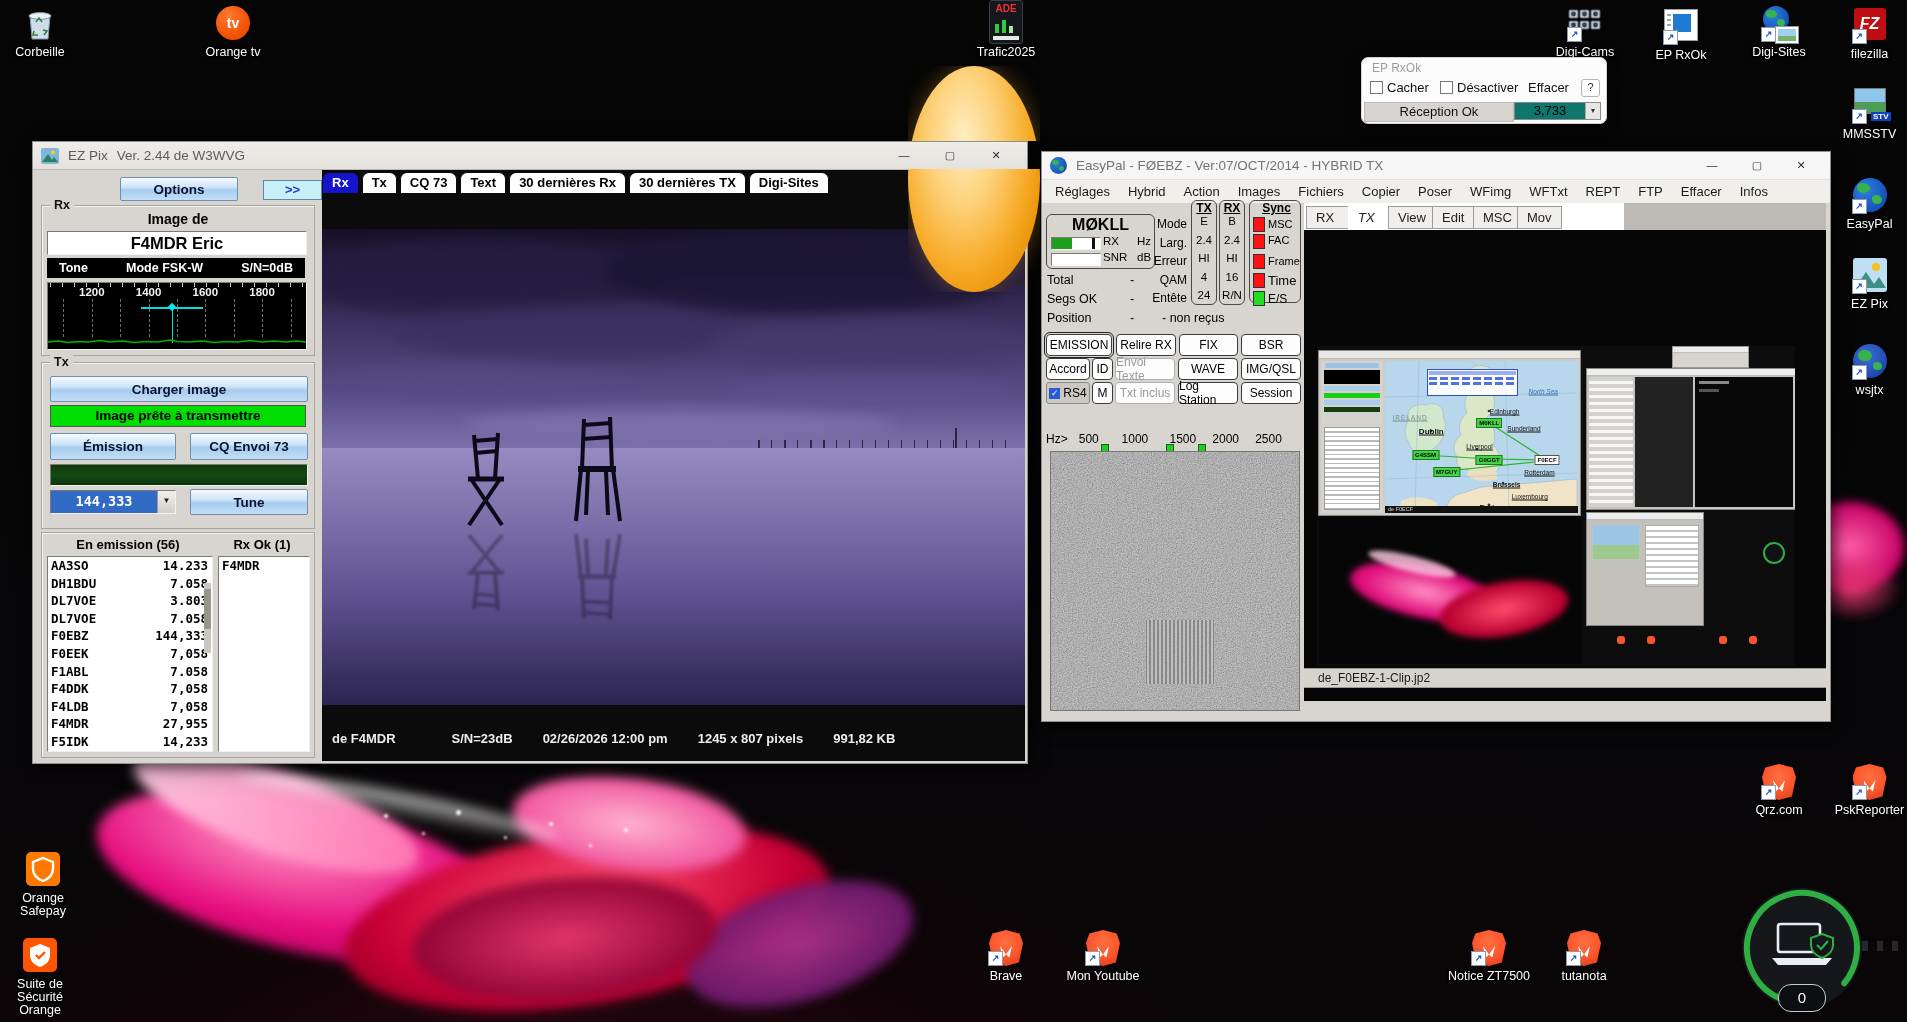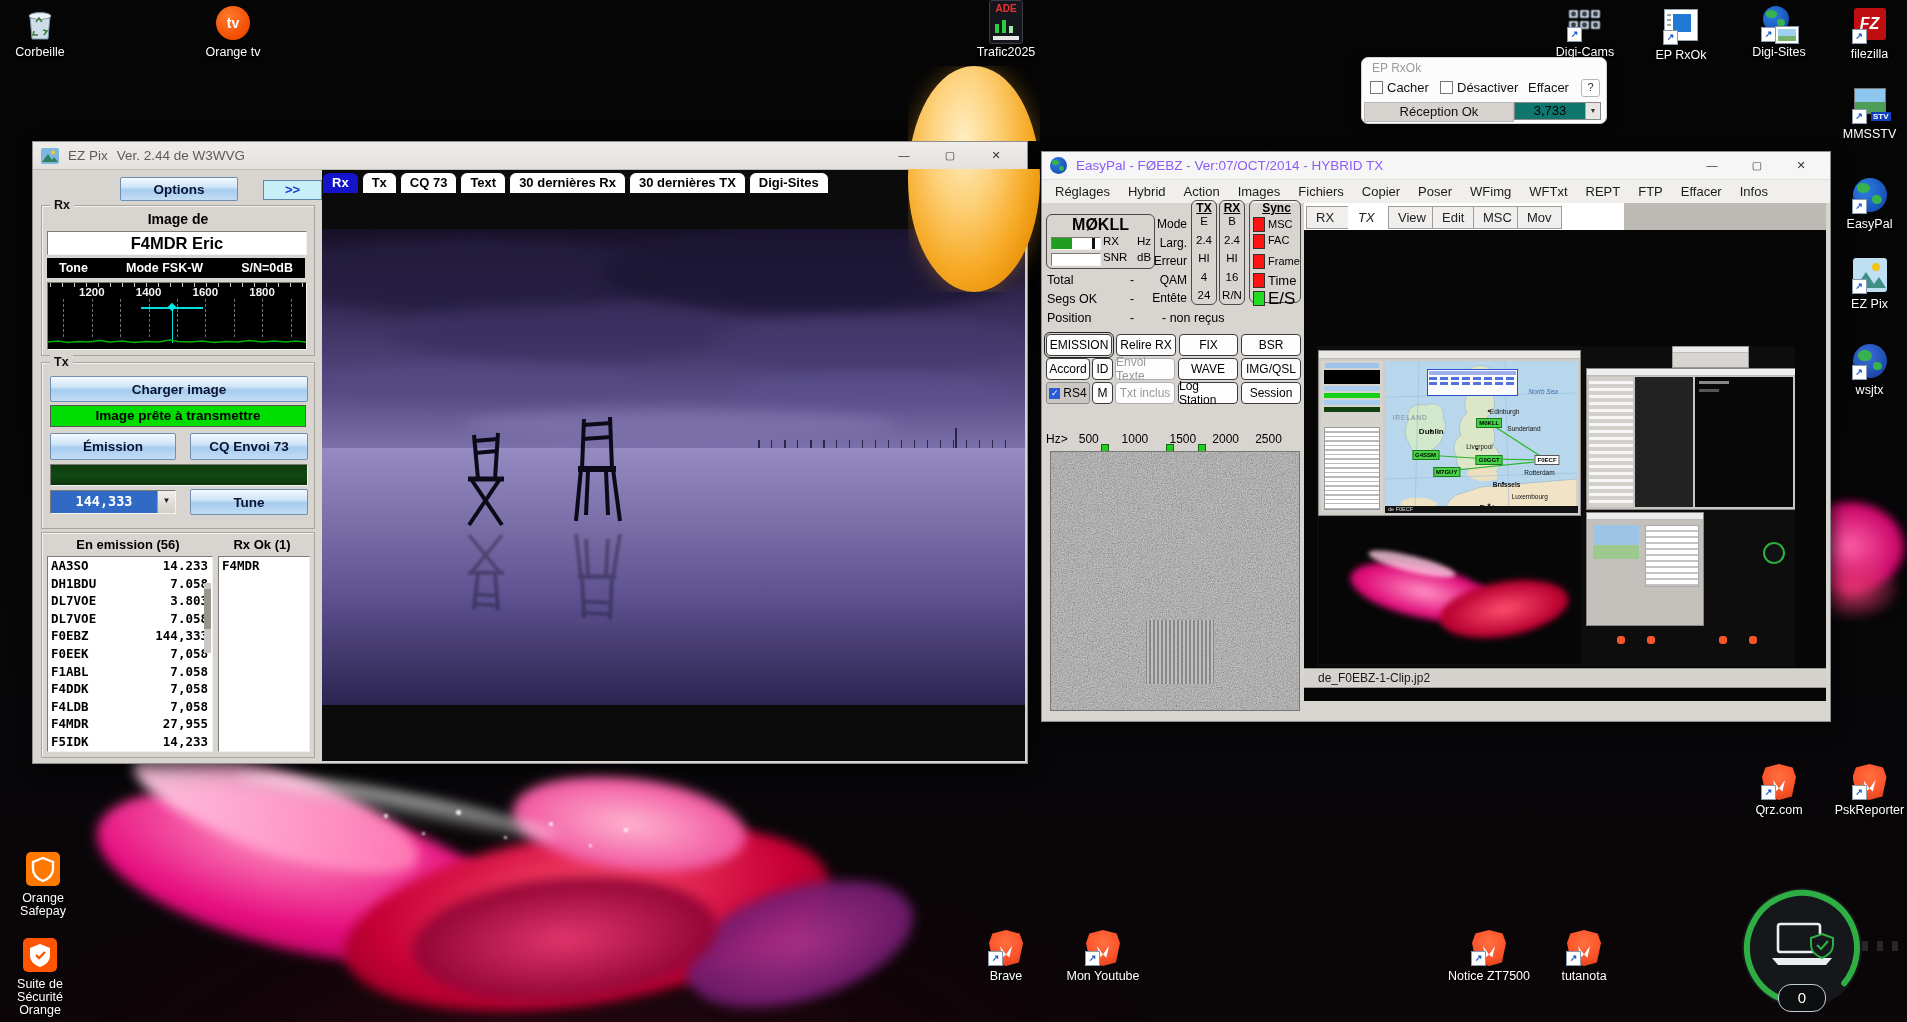--- a/index.html
+++ b/index.html
@@ -47,21 +47,21 @@
   .lst{background:#fff;border:1px solid;border-color:#7d7a75 #f2f0ed #f2f0ed #7d7a75;overflow:hidden;
      font-family:"DejaVu Sans Mono",monospace;font-weight:bold;font-size:12.5px;color:#000;position:absolute;}
   .lrow{display:flex;justify-content:space-between;padding:0 4px 0 3px;line-height:17.6px;}
   .ez-tab{background:#fff;border:1.5px solid #0a0a0a;border-bottom:none;border-radius:7px 7px 0 0;
      padding:2px 9px 3px;font-weight:bold;font-size:13px;color:#000;cursor:pointer;}
   .ez-tab.active{background:#1414cc;color:#fff;}
   .dash{position:absolute;top:16px;bottom:12px;width:0;border-left:1px dashed #6f6f6f;}
   .sc-lbl{position:absolute;top:3px;transform:translateX(-50%);color:#f2f2f2;font-weight:bold;font-size:11.5px;}
   
   #easypal .tbar{background:#f6f6f6;border-bottom:1px solid #e2e2e2;}
-  #easypal .tbar .t{color:#8b5cf6;}
+  #easypal .tbar .t{color:#737373;}
   .menu{position:absolute;left:0;top:27px;right:0;height:24px;background:#f1efec;border-bottom:1px solid #d6d3cf;
      display:flex;align-items:center;padding-left:4px;}
   .mi{font-size:13px;color:#1b1b1b;padding:0 9px;cursor:pointer;}
   .epbox{position:absolute;border:1px solid #4a4a4a;border-radius:6px;}
   .epbtn{position:absolute;background:#fdfdfd;border:1px solid #3c3c3c;border-radius:4px;font-size:12px;color:#000;
      display:flex;align-items:center;justify-content:center;cursor:pointer;height:20px;}
   .epbtn.dis{color:#9a9a9a;border-color:#b0b0b0;}
   .ptxt{font-size:12.5px;color:#000;position:absolute;}
   .sq{display:inline-block;width:11px;height:11px;border:1px solid #333;margin-right:4px;vertical-align:-2px;}
   .ep-tab{position:absolute;top:3px;height:21px;background:#f0efed;border:1px solid #9f9d99;font-size:13px;color:#222;
@@ -69,21 +69,21 @@
   .ep-tab.active{background:#fff;border-color:#fff;font-style:italic;}
   
   #photo{position:absolute;overflow:hidden;background:linear-gradient(#161027 0%,#352b55 16%,#574b85 34%,#7c70ab 46%,#9a8ec6 57%,#8a7eb5 60%,#6f639c 72%,#4a3f72 88%,#2a2347 100%);}
   .cloud{position:absolute;border-radius:50%;filter:blur(7px);}
   .refl{opacity:.32;filter:blur(1.3px);transform:scaleY(-.82);}
   
   #eprx{position:absolute;left:1361px;top:57px;width:244px;height:65px;background:#fcfcfc;border:1px solid #d2d2d2;
      border-radius:7px;box-shadow:0 4px 12px rgba(0,0,0,.5);z-index:40;}
   
   #sec{position:absolute;left:1734px;top:882px;width:136px;height:136px;z-index:5;}
-  .mini-lbl{position:absolute;font-size:6.5px;line-height:7px;color:#111;transform:translate(-50%,-50%);white-space:nowrap;}
+  .mini-lbl{position:absolute;font-size:6.5px;line-height:7px;color:#111;transform:translate(-50%,-50%);white-space:nowrap;text-decoration:underline;}
   .sta{position:absolute;font-size:6px;line-height:8px;font-weight:bold;background:#46d246;border:1px solid #1d7a1d;
      padding:0 2px;color:#000;transform:translate(-50%,-50%);white-space:nowrap;}
 </style>
 </head>
 <body>
 
 <svg width="0" height="0" style="position:absolute">
   <defs>
     <filter id="nz" x="0" y="0" width="100%" height="100%">
       <feTurbulence type="fractalNoise" baseFrequency="0.8" numOctaves="2" stitchTiles="stitch"></feTurbulence>
@@ -519,20 +519,27 @@
             <path d="M15 24 L43 22"></path>
           <path d="M10 54 L48 54" stroke-width="6"></path>
             <path d="M13 54 L8 106"></path>
             <path d="M45 54 L52 106"></path>
             <path d="M20 56 L18 100"></path>
             <path d="M38 56 L40 100"></path>
         </g>
       </svg>
     </div>
 
+    <div class="abs" style="left:0;top:556px;width:100%;height:26px;color:#ececec;font-size:13px;font-weight:bold;display:flex;align-items:center">
+      <span style="margin-left:10px">de F4MDR</span>
+      <span style="margin-left:56px">S/N=23dB</span>
+      <span style="margin-left:30px">02/26/2026  12:00 pm</span>
+      <span style="margin-left:30px">1245 x 807 pixels</span>
+      <span style="margin-left:30px">991,82 KB</span>
+    </div>
   </div>
 </div>
 
 <div class="egg-seg" style="top:66px;height:75px">
     <div class="egg" style="top:0"></div>
   </div>
 <div class="egg-seg" style="top:169px;height:123px">
     <div class="egg" style="top:-103px"></div>
   </div>
 
@@ -628,21 +635,21 @@
         <span>FAC</span>
         </div>
         <div style="font-size:11px;height:18.6px;display:flex;align-items:center">
         <span style="width: 10px; height: 13px; border: 1px solid rgb(51, 51, 51); margin-right: 3px; display: inline-block; background: rgb(255, 18, 18);"></span>
         <span>Frame</span>
         </div>
         <div style="font-size:13px;height:18.6px;display:flex;align-items:center">
         <span style="width: 10px; height: 13px; border: 1px solid rgb(51, 51, 51); margin-right: 3px; display: inline-block; background: rgb(255, 18, 18);"></span>
         <span>Time</span>
         </div>
-        <div style="font-size:17px;height:18.6px;display:flex;align-items:center">
+        <div style="font-size:12px;height:18.6px;display:flex;align-items:center">
         <span style="width: 10px; height: 13px; border: 1px solid rgb(51, 51, 51); margin-right: 3px; display: inline-block; background: rgb(34, 221, 34);"></span>
         <span>E/S</span>
         </div>
       </div>
   </div>
 
   <div class="epbtn" style="left:4px;top:182px;width:64px;outline:1px solid #222;outline-offset:1px">EMISSION</div>
   <div class="epbtn" style="left:74px;top:182px;width:58px">Relire RX</div>
   <div class="epbtn" style="left:137px;top:182px;width:57px">FIX</div>
   <div class="epbtn" style="left:199px;top:182px;width:58px">BSR</div>

